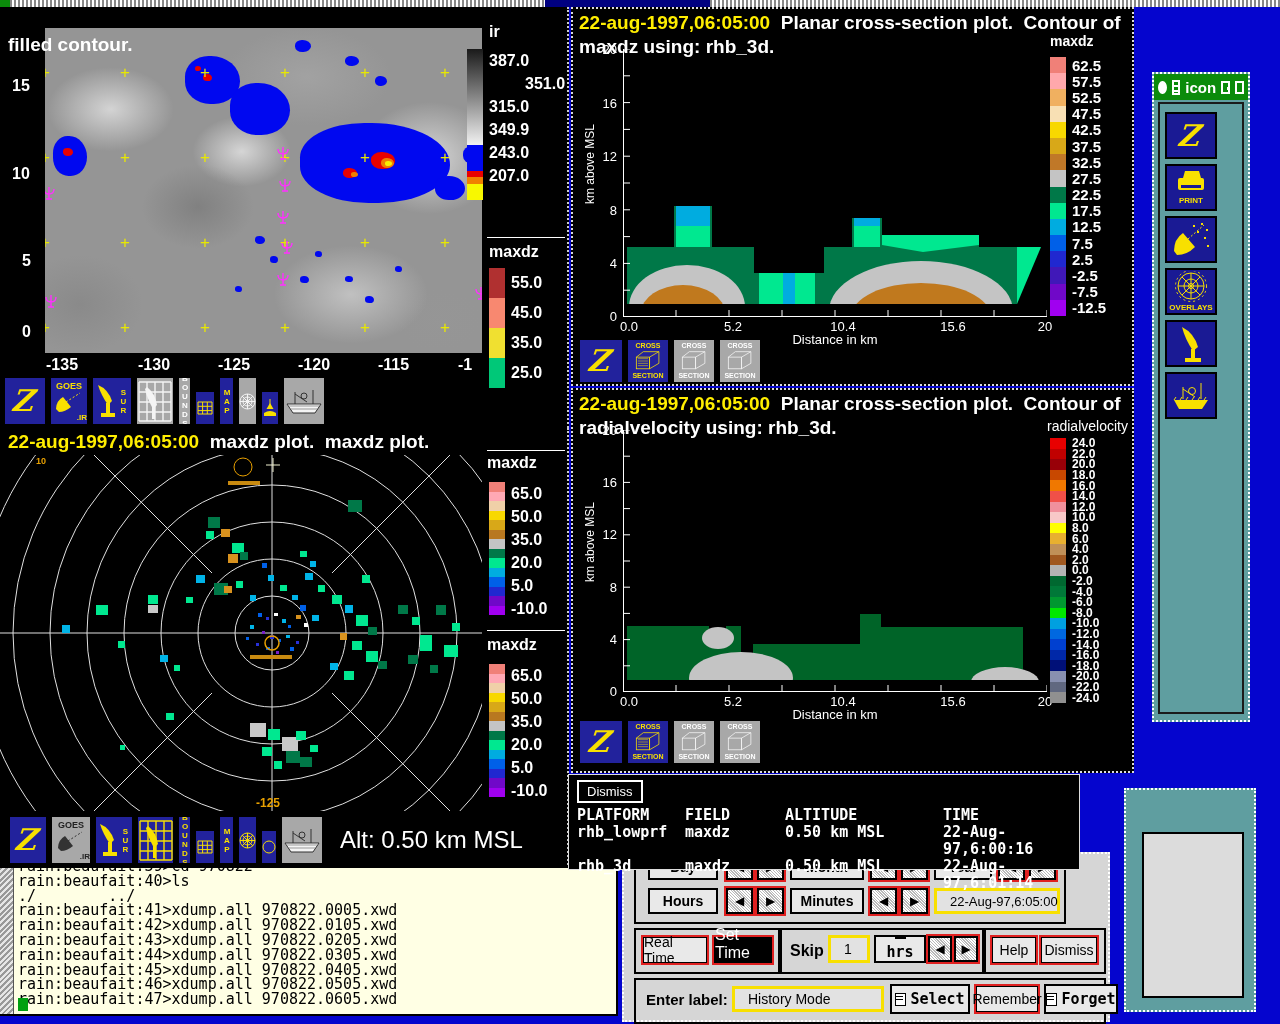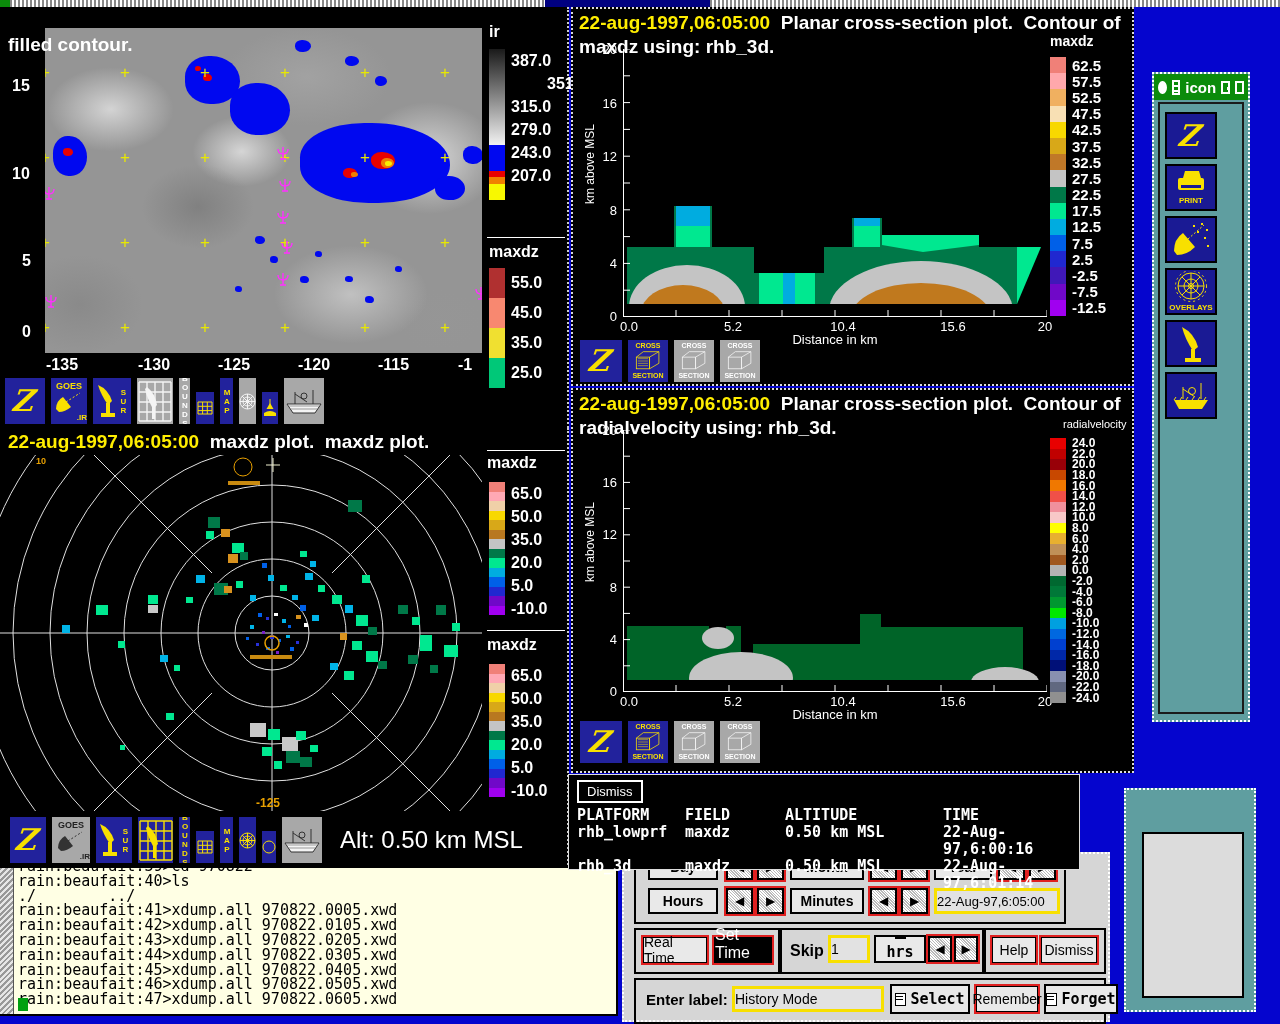--- a/index.html
+++ b/index.html
@@ -56,21 +56,21 @@
   .wbtn{position:absolute;box-sizing:border-box;background:#E9E9E9;border:2px solid #000;
         font-size:14px;font-weight:bold;color:#000;display:flex;align-items:center;justify-content:center;}
   .rbtn{position:absolute;box-sizing:border-box;background:#E9E9E9;border:1px solid #000;
         box-shadow:0 0 0 2px #E02020;font-size:14px;color:#000;display:flex;align-items:center;justify-content:center;}
   .kbtn{position:absolute;box-sizing:border-box;background:#000;color:#fff;border:1px solid #000;
         box-shadow:0 0 0 2px #E02020;font-size:16px;display:flex;align-items:flex-end;justify-content:center;}
   .arrow{position:absolute;width:27px;height:26px;box-sizing:border-box;border:2px solid #000;
          box-shadow:0 0 0 2px #E02020;color:#000;font-size:12px;display:flex;align-items:center;
          justify-content:center;background:repeating-linear-gradient(45deg,#fff 0 1px,#b9b9b9 1px 2px);}
   .yfield{position:absolute;box-sizing:border-box;background:#E2E2E2;border:3px solid #F8E000;
-          font-size:14px;color:#000;display:flex;align-items:center;padding-left:0;white-space:pre;}
+          font-size:14px;color:#000;display:flex;align-items:center;padding-left:13px;white-space:pre;}
   .mbtn{position:absolute;box-sizing:border-box;background:#E9E9E9;border:2px solid #000;
         font-family:"DejaVu Sans Mono",monospace;font-weight:bold;font-size:15px;color:#000;
         display:flex;align-items:center;justify-content:center;gap:4px;}
   .mico{display:inline-block;width:9px;height:11px;border:1px solid #000;background:
         linear-gradient(#000 1px,transparent 1px) 0 2px/7px 3px no-repeat,
         linear-gradient(#000 1px,transparent 1px) 0 5px/7px 3px no-repeat,#fff;}
   .ctlabel{position:absolute;font-size:15px;font-weight:bold;color:#000;}
   
   .iconwin{background:#5F9EA0;border:2px dotted #fff;box-sizing:border-box;}
   .ititle{position:absolute;left:0;right:0;top:0;height:26px;background:#0B8B0B;display:flex;
@@ -196,33 +196,33 @@
     <span class="tick" style="left:22px;top:316px;">0</span>
 
     <span class="tick" style="left:46px;top:349px;">-135</span>
     <span class="tick" style="left:138px;top:349px;">-130</span>
     <span class="tick" style="left:218px;top:349px;">-125</span>
     <span class="tick" style="left:298px;top:349px;">-120</span>
     <span class="tick" style="left:378px;top:349px;">-115</span>
     <span class="tick" style="left:458px;top:349px;">-1</span>
 
     <span class="cb-title" style="left:489px;top:16px;">ir</span>
-    <div class="cbar" style="left:489px;top:42px;">
+    <div class="cbar" style="left:467px;top:42px;">
       <div class="cb-bar" id="ir-bar">
           <div style="height: 96px; background: linear-gradient(rgb(26, 26, 26), rgb(242, 242, 242));"></div>
           <div style="height: 26px; background: rgb(0, 8, 240);"></div>
           <div style="height: 6px; background: rgb(232, 0, 0);"></div>
           <div style="height: 7px; background: rgb(240, 128, 0);"></div>
           <div style="height: 16px; background: rgb(248, 248, 0);"></div>
         </div>
       <div class="cb-labs" id="ir-labs" style="font-size:16px;">
           <div style="height: 23px;">387.0</div>
           <div style="height: 23px; margin-left: 36px;">351.0</div>
           <div style="height: 23px;">315.0</div>
-          <div style="height: 23px;">279.0</div>
+          <div style="height: 23px;">349.9</div>
           <div style="height: 23px;">243.0</div>
           <div style="height: 23px;">207.0</div>
         </div>
     </div>
     <div class="cb-sep" style="left:487px;top:230px;width:78px;"></div>
     <span class="cb-title" style="left:489px;top:236px;">maxdz</span>
     <div class="cbar" style="left:489px;top:261px;">
       <div class="cb-bar">
           <div style="height: 30px; background: rgb(176, 48, 48);"></div>
           <div style="height: 30px; background: rgb(248, 136, 112);"></div>
@@ -491,21 +491,21 @@
     <span class="ytick2" style="left:20px;top:190px;">8</span>
     <span class="ytick2" style="left:20px;top:242px;">4</span>
     <span class="ytick2" style="left:20px;top:294px;">0</span>
     <span class="tick2" style="left:56px;top:304px;">0.0</span>
     <span class="tick2" style="left:160px;top:304px;">5.2</span>
     <span class="tick2" style="left:270px;top:304px;">10.4</span>
     <span class="tick2" style="left:380px;top:304px;">15.6</span>
     <span class="tick2" style="left:472px;top:304px;">20</span>
     <span class="axname" style="left:262px;top:317px;">Distance in km</span>
 
-    <span class="cb-title" style="left:490px;top:28px;font-size:11px;font-weight:normal;">radialvelocity</span>
+    <span class="cb-title" style="left:474px;top:28px;font-size:14px;font-weight:normal;">radialvelocity</span>
     <div class="cbar" style="left:477px;top:48px;">
       <div class="cb-bar">
           <div style="height: 10.6px; background: rgb(232, 0, 0);"></div>
           <div style="height: 10.6px; background: rgb(192, 0, 0);"></div>
           <div style="height: 10.6px; background: rgb(152, 0, 8);"></div>
           <div style="height: 10.6px; background: rgb(200, 72, 0);"></div>
           <div style="height: 10.6px; background: rgb(240, 120, 0);"></div>
           <div style="height: 10.6px; background: rgb(240, 80, 72);"></div>
           <div style="height: 10.6px; background: rgb(240, 144, 156);"></div>
           <div style="height: 10.6px; background: rgb(248, 200, 200);"></div>

